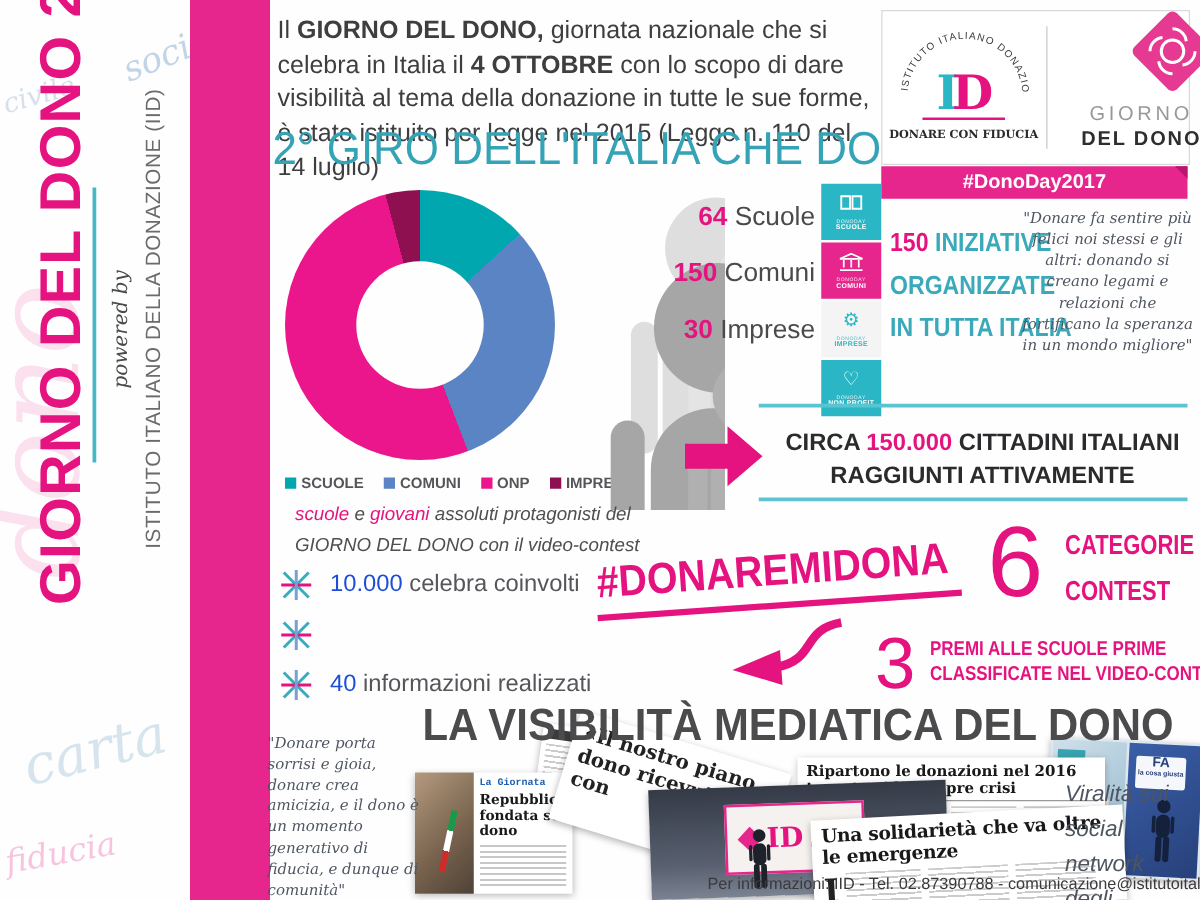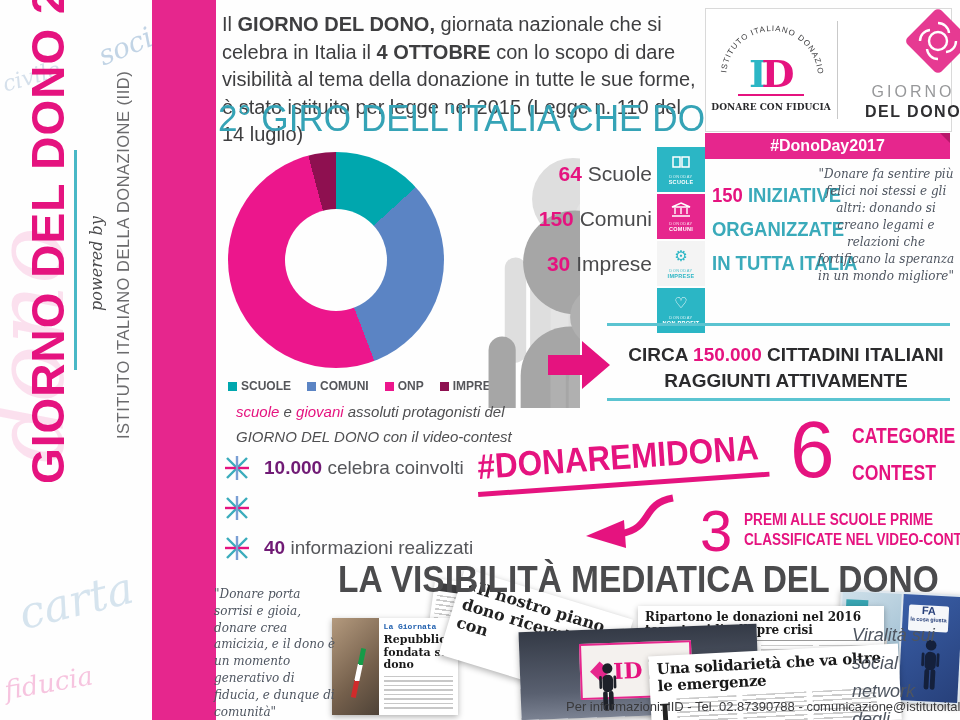--- a/index.html
+++ b/index.html
@@ -48,21 +48,21 @@
   
   .iniz{position:absolute;left:712px;font-size:21px;font-weight:bold;color:#3aaaba;transform:scaleX(.88);transform-origin:left top;white-space:nowrap;}
   
   .pquote{left:816px;top:166px;width:140px;font-family:"DejaVu Serif",serif;font-style:italic;font-size:12px;
           line-height:1.42;color:#4e5560;text-align:center;}
   .tealline{position:absolute;height:3px;background:#5bc4d1;}
   .reach{left:620px;top:342px;width:332px;text-align:center;font-size:19px;font-weight:bold;color:#2b2b2d;line-height:1.35;}
   
   .cline{position:absolute;left:236px;font-size:15px;font-style:italic;color:#4f4f51;white-space:nowrap;}
   .bullet-row{position:absolute;left:224px;display:flex;align-items:center;gap:14px;font-size:19px;color:#55565a;white-space:nowrap;}
-  .bullet-row .v{color:#701a75;font-weight:bold;}
+  .bullet-row .v{color:#1d4ed8;font-weight:normal;}
   .hashtag{left:476px;top:447px;font-size:35px;font-weight:800;color:#e5137f;transform:rotate(-4deg) scaleX(.9);transform-origin:left top;white-space:nowrap;}
   .hashline{left:478px;top:492px;width:292px;height:5px;background:#e5137f;transform:rotate(-4deg);transform-origin:left top;}
   .bignum{position:absolute;color:#e5137f;font-weight:500;line-height:.9;}
   .catlbl{position:absolute;font-weight:bold;color:#e5137f;font-size:22px;transform:scaleX(.8);transform-origin:left top;white-space:nowrap;}
   .premilbl{position:absolute;font-weight:bold;color:#e5137f;font-size:16px;transform:scaleX(.85);transform-origin:left top;white-space:nowrap;}
   
   .media-title{left:338px;top:559px;font-size:36px;font-weight:800;color:#4b4b4d;transform:scaleX(.93);transform-origin:left top;white-space:nowrap;z-index:6;}
   .mquote{left:214px;top:586px;width:122px;font-family:"DejaVu Serif",serif;font-style:italic;font-size:12px;line-height:1.4;color:#4e5560;z-index:6;}
   .clip{position:absolute;background:#fff;box-shadow:0 2px 6px rgba(0,0,0,.3);}
   .stripes{background:repeating-linear-gradient(#b5b5b5 0 1.5px,transparent 1.5px 4.5px);}

